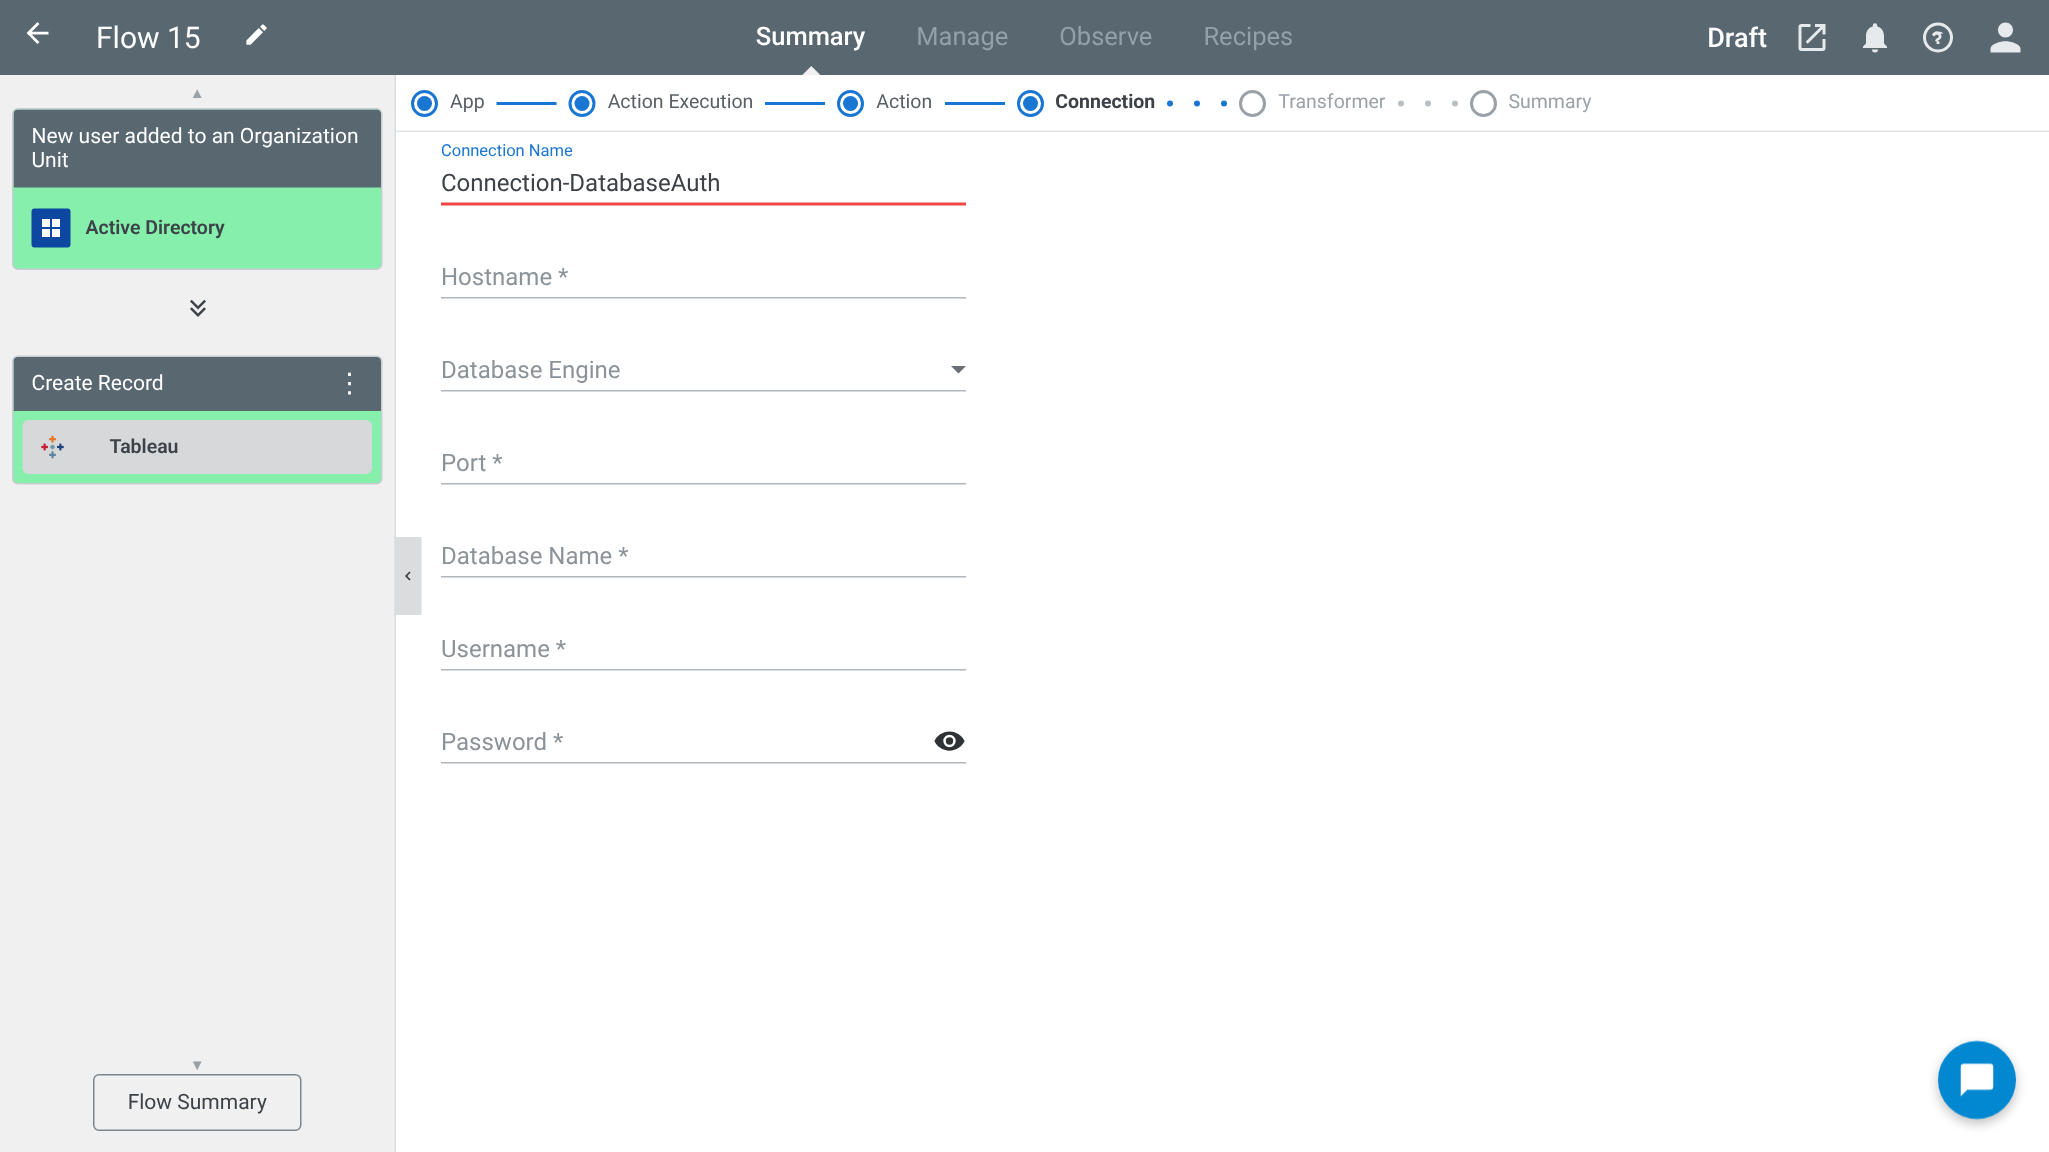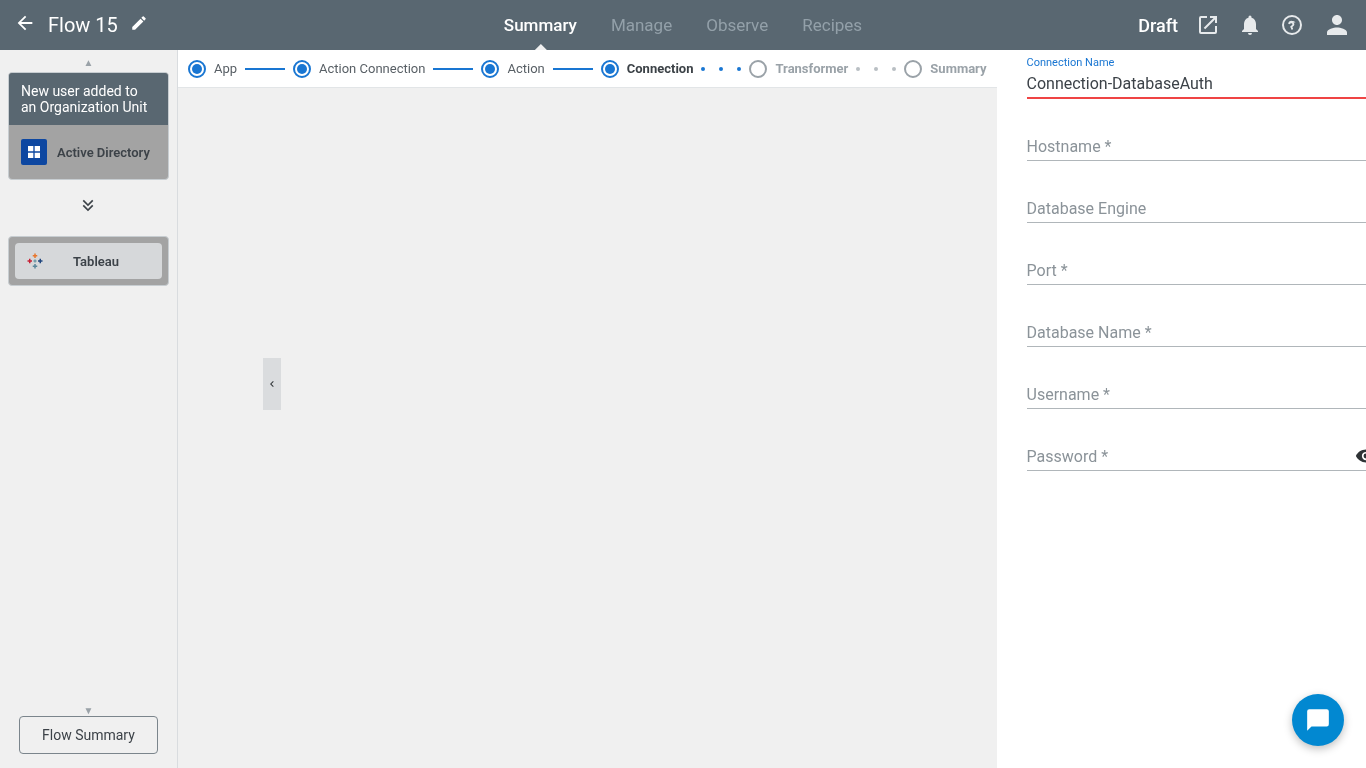--- a/index.html
+++ b/index.html
@@ -8,21 +8,21 @@
   
   .header {
     height: 50px;
     background: #596771;
     display: flex;
     align-items: center;
     color: #fff;
     padding: 0 14px;
     position: relative;
   }
-  .header-left { display: flex; align-items: center; gap: 12px; min-width: 260px; }
+  .header-left { display: flex; align-items: center; gap: 28px; min-width: 260px; }
   .header-left .back { font-size: 22px; cursor: pointer; }
   .flow-title { font-size: 20px; font-weight: 400; }
   .edit-icon { font-size: 16px; cursor: pointer; }
 
   .header-tabs {
     position: absolute;
     left: 50%;
     transform: translateX(-50%);
     display: flex;
     gap: 34px;
@@ -82,21 +82,21 @@
     width: 100%;
     text-align: center;
     color: #9aa2a8;
     font-size: 10px;
     line-height: 10px;
     cursor: pointer;
   }
   .card {
     border: 1px solid #c7cdd1;
     border-radius: 4px;
-    background: #a3a3a3;
+    background: #86efac;
     overflow: hidden;
     margin-top: 4px;
   }
   .card-header {
     background: #596771;
     color: #fff;
     font-size: 14px;
     padding: 10px 12px;
     display: flex;
     align-items: center;
@@ -167,21 +167,21 @@
     cursor: pointer;
     font-size: 18px;
     color: #2f3336;
     z-index: 5;
   }
 
   
   .main {
     flex: 1;
     display: flex;
-    flex-direction: row;
+    flex-direction: column;
     position: relative;
     border-left: 1px solid #d9dcdf;
   }
 
   
   .stepper {
     height: 38px;
     background: #fff;
     display: flex;
     align-items: center;
@@ -199,21 +199,21 @@
     flex-shrink: 0;
   }
   .step-radio .dot {
     width: 10px; height: 10px;
     background: #1976d2;
     border-radius: 50%;
   }
   .step.pending .step-radio { border-color: #9aa2a8; }
   .step-label { font-size: 13px; color: #585f65; cursor: pointer; }
   .step.active .step-label { font-weight: 700; color: #3c4247; }
-  .step.pending .step-label { color: #9aa2a8; font-weight: bold; }
+  .step.pending .step-label { color: #9aa2a8; }
   .step-sep {
     width: 40px;
     height: 2px;
     background: #1976d2;
   }
   .step-sep.dots {
     background: none;
     width: 40px;
     height: 8px;
     display:flex; align-items:center; justify-content:space-between;
@@ -356,20 +356,24 @@
       </div>
     </div>
 
     <div class="chevrons-down">
       <svg width="20" height="20" viewBox="0 0 24 24" fill="#3c4248">
           <path d="M7 7l5 5 5-5 1.4 1.4L12 14.8 5.6 8.4 7 7zm0 6l5 5 5-5 1.4 1.4L12 20.8l-6.4-6.4L7 13z"></path>
         </svg>
     </div>
 
     <div class="card">
+      <div class="card-header">
+        <span>Create Record</span>
+        <span style="font-size:18px;line-height:14px;cursor:pointer;">⋮</span>
+      </div>
       <div class="card-body-row selected">
         <span class="tableau-icon">
           <svg width="18" height="18" viewBox="0 0 24 24">
               <g>
                 <rect x="11" y="2" width="2" height="6" fill="#e8762d"></rect>
                 <rect x="9" y="4" width="6" height="2" fill="#e8762d"></rect>
                 <rect x="11" y="16" width="2" height="6" fill="#5b879b"></rect>
                 <rect x="9" y="18" width="6" height="2" fill="#5b879b"></rect>
                 <rect x="2" y="11" width="6" height="2" fill="#c72035"></rect>
                 <rect x="4" y="9" width="2" height="6" fill="#c72035"></rect>
@@ -405,21 +409,21 @@
         <span class="step-radio">
             <span class="dot"></span>
           </span>
         <span class="step-label">App</span>
       </div>
       <span class="step-sep"></span>
       <div class="step">
         <span class="step-radio">
             <span class="dot"></span>
           </span>
-        <span class="step-label">Action Connection</span>
+        <span class="step-label">Action Execution</span>
       </div>
       <span class="step-sep"></span>
       <div class="step">
         <span class="step-radio">
             <span class="dot"></span>
           </span>
         <span class="step-label">Action</span>
       </div>
       <span class="step-sep"></span>
       <div class="step active">

